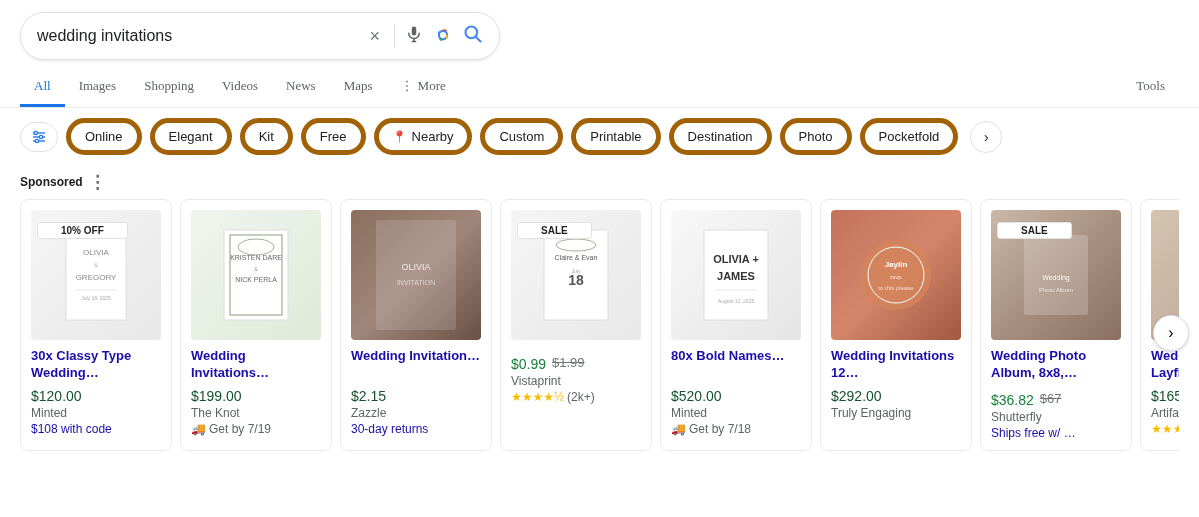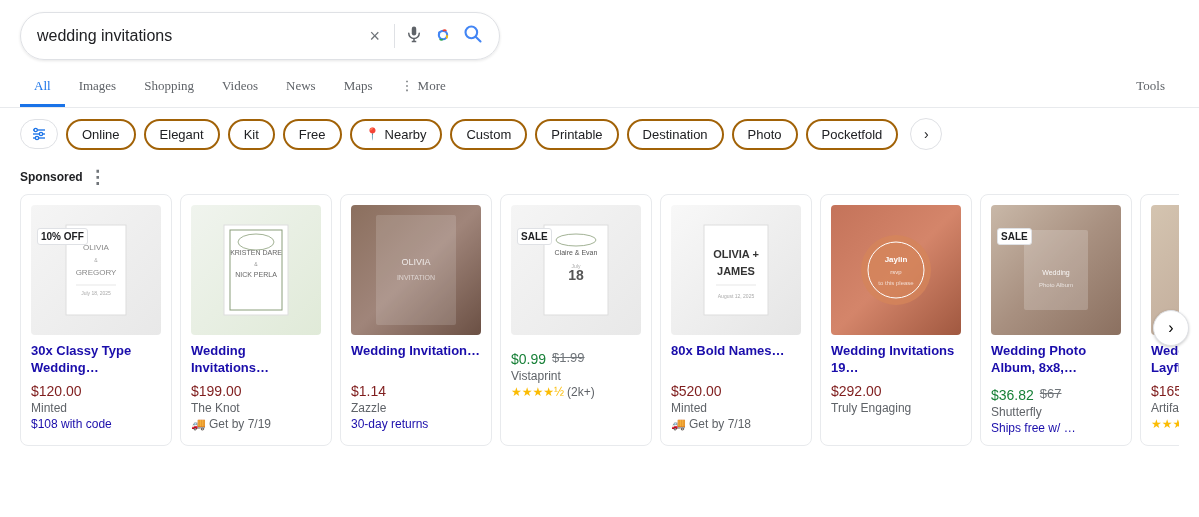--- a/index.html
+++ b/index.html
@@ -60,21 +60,21 @@
     
     .filter-chips {
       display: flex;
       align-items: center;
       padding: 10px 20px;
       gap: 8px;
       overflow: hidden;
     }
     .filter-chip {
       display: flex; align-items: center; gap: 4px;
-      border: 2px solid #a16207;
+      border: 5px solid #a16207;
       border-radius: 20px;
       padding: 6px 14px;
       font-size: 13px;
       color: #202124;
       cursor: pointer;
       white-space: nowrap;
       background: #fff;
     }
     .filter-chip.settings {
       border: 1px solid #dfe1e5;
@@ -119,42 +119,42 @@
     }
     .product-img {
       width: 100%; height: 130px;
       background: #f1f3f4;
       border-radius: 4px;
       position: relative;
       overflow: hidden;
       display: flex; align-items: center; justify-content: center;
     }
     .product-badge {
-      position: absolute; top: 23px; left: 6px;
+      position: absolute; top: 12px; left: 6px;
       background: #fff;
       border: 1px solid #dfe1e5;
       border-radius: 3px;
       font-size: 10px;
       font-weight: 700;
-      padding: 2px 3px;
+      padding: 2px 23px;
       color: #202124;
     }
     .product-badge.sale { background: #fff; color: #202124; }
     .product-title {
       font-size: 13px;
       color: #1a0dab;
       margin-top: 8px;
       line-height: 1.3;
       min-height: 36px;
       font-weight: bold;
     }
     .product-price {
       font-size: 14px;
       font-weight: 500;
-      color: #7f1d1d;
+      color: #14532d;
       margin-top: 4px;
     }
     .product-price-original {
       text-decoration: line-through;
       color: #70757a;
       font-size: 13px;
     }
     .product-price-sale { color: #188038; }
     .product-seller {
       font-size: 12px;
@@ -351,21 +351,21 @@
 
     <div class="product-card">
       <div class="product-img img-3">
         <svg width="90" height="120" viewBox="0 0 90 120" fill="none">
           <rect x="5" y="5" width="80" height="110" rx="2" fill="rgba(255,255,255,0.15)"></rect>
           <text x="45" y="55" text-anchor="middle" font-size="9" fill="rgba(255,255,255,0.8)">OLIVIA</text>
           <text x="45" y="70" text-anchor="middle" font-size="7" fill="rgba(255,255,255,0.6)">INVITATION</text>
         </svg>
       </div>
       <div class="product-title">Wedding Invitation…</div>
-      <div class="product-price">$1.14</div>
+      <div class="product-price">$2.15</div>
       <div class="product-seller">Zazzle</div>
       <div class="product-extra">30-day returns</div>
     </div>
 
     <div class="product-card">
       <div class="product-img img-4">
         <div class="product-badge sale">SALE</div>
         <svg width="80" height="100" viewBox="0 0 80 100" fill="none">
           <rect x="8" y="5" width="64" height="90" fill="white" stroke="#ddd" stroke-width="1"></rect>
           <text x="40" y="35" text-anchor="middle" font-size="7" fill="#555">Claire &amp; Evan</text>
@@ -407,21 +407,21 @@
     <div class="product-card">
       <div class="product-img img-6">
         <svg width="80" height="100" viewBox="0 0 80 100" fill="none">
           <circle cx="40" cy="50" r="35" fill="#d4845a" opacity="0.8"></circle>
           <circle cx="40" cy="50" r="28" fill="none" stroke="white" stroke-width="1"></circle>
           <text x="40" y="42" text-anchor="middle" font-size="8" fill="white" font-weight="bold">Jaylin</text>
           <text x="40" y="54" text-anchor="middle" font-size="6" fill="rgba(255,255,255,0.8)">rsvp</text>
           <text x="40" y="65" text-anchor="middle" font-size="6" fill="rgba(255,255,255,0.7)">to this please</text>
         </svg>
       </div>
-      <div class="product-title">Wedding Invitations 19…</div>
+      <div class="product-title">Wedding Invitations 12…</div>
       <div class="product-price">$292.00</div>
       <div class="product-seller">Truly Engaging</div>
     </div>
 
     <div class="product-card">
       <div class="product-img img-7">
         <div class="product-badge sale">SALE</div>
         <svg width="80" height="100" viewBox="0 0 80 100" fill="none">
           <rect x="8" y="10" width="64" height="80" rx="2" fill="rgba(255,255,255,0.2)"></rect>
           <text x="40" y="55" text-anchor="middle" font-size="7" fill="rgba(255,255,255,0.9)">Wedding</text>

